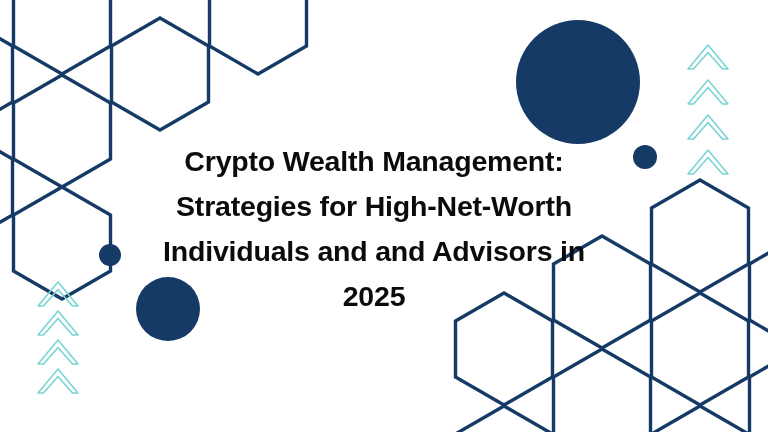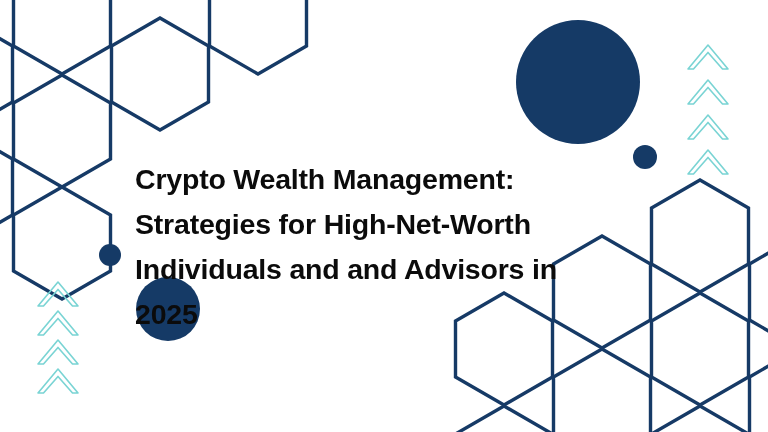--- a/index.html
+++ b/index.html
@@ -21,26 +21,25 @@
   #decor-layer {
     position: absolute;
     left: 0;
     top: 0;
     width: 768px;
     height: 432px;
     pointer-events: none;
   }
   #title-block {
     position: absolute;
-    left: 135px;
+    left: 124px;
     top: 139px;
     width: 500px;
     z-index: 5;
-    text-align: left;
-    margin-top: 18px;
+    text-align: center;
   }
   #title-text {
     margin: 0;
     font-family: "Liberation Sans", sans-serif;
     font-weight: bold;
     font-size: 28.5px;
     line-height: 45px;
     letter-spacing: -0.2px;
     color: #0b0b0b;
     white-space: pre-line;

